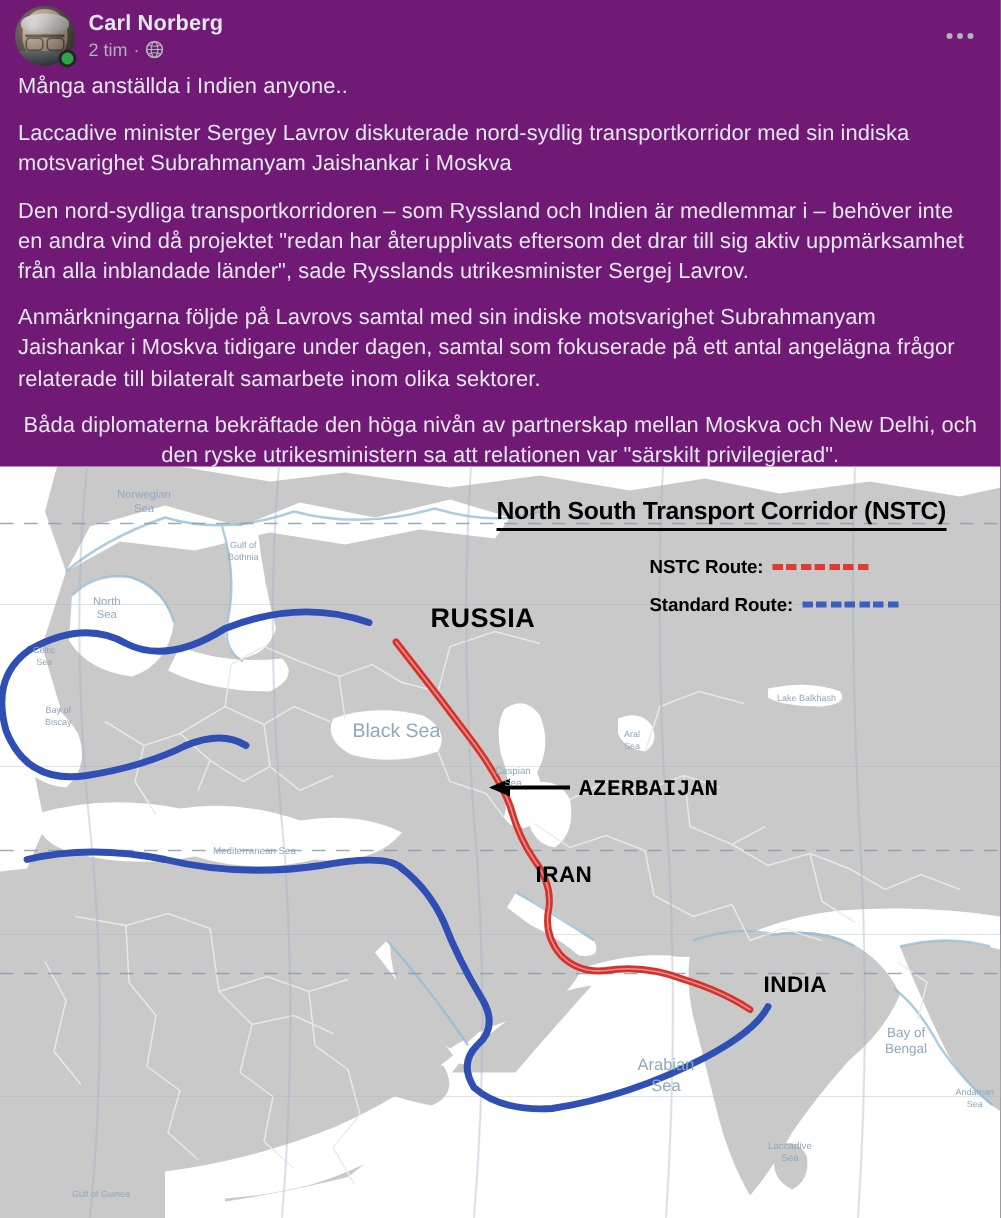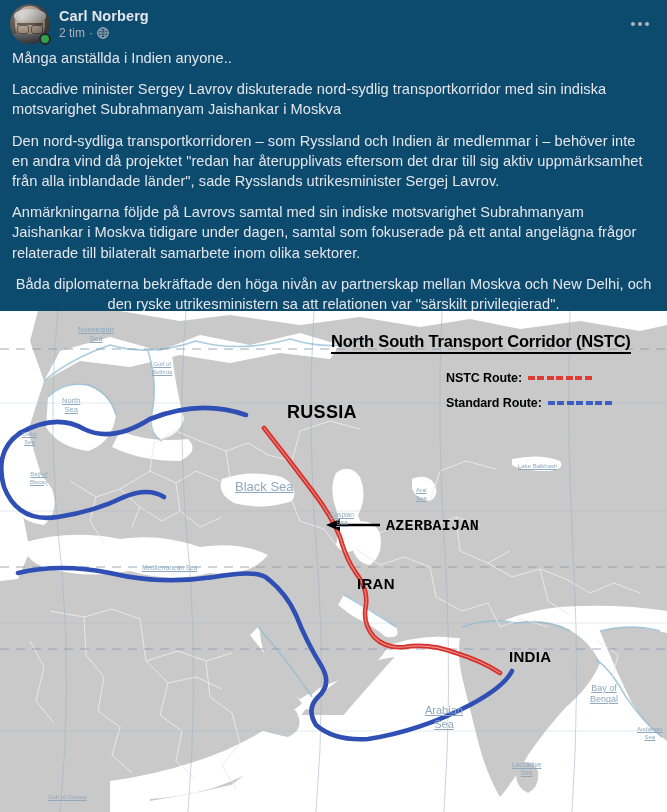--- a/index.html
+++ b/index.html
@@ -3,21 +3,21 @@
 <meta charset="utf-8">
 <style>
   * { margin:0; padding:0; box-sizing:border-box; }
   html,body { width:667px; height:812px; }
   body {
     background:#242526;
     font-family:"Liberation Sans", sans-serif;
     overflow:hidden;
     color:#e4e6eb;
   }
-  .post { width:667px; height:623px; position:relative; background:#0c4a6e; }
+  .post { width:667px; height:623px; position:relative; background:#701a75; }
 
   
   .post-header {
     display:flex; align-items:center;
     padding:6px 10px 4px 10px;
     height:46px; position:relative;
   }
   .avatar-wrap { position:relative; width:40px; height:40px; flex:0 0 40px; }
   .avatar {
     width:40px; height:40px; border-radius:50%;
@@ -91,41 +91,41 @@
   }
   .map-svg { position:absolute; left:0; top:0; width:667px; height:501px; display:block; }
 
   .map-title {
     position:absolute; left:331px; top:21px;
     font-size:16.5px; font-weight:bold; color:#000;
     font-family:"Liberation Sans", sans-serif;
     border-bottom:2.5px solid #000; padding-bottom:1px;
     letter-spacing:-.2px; white-space:nowrap;
   }
-  .legend { position:absolute; left:446px; top:60px;text-align:center; }
+  .legend { position:absolute; left:433px; top:60px;text-align:center; }
   .legend-row { display:flex; align-items:center; margin-bottom:11px; }
   .legend-label { font-size:12.5px; font-weight:bold; color:#000; letter-spacing:-.1px; }
   .legend-dash { margin-left:6px; display:flex; align-items:center; gap:2.5px; }
   .legend-dash span { display:block; width:7px; height:4px; }
   .legend-dash.nstc span { background:#e03a34; }
   .legend-dash.std span { background:#3b5fc0; }
 
   .map-label {
     position:absolute; color:#000; font-weight:bold;
     font-family:"Liberation Sans", sans-serif; white-space:nowrap;
   }
   .lbl-russia { left:287px; top:91px; font-size:18px; letter-spacing:.3px; }
   .lbl-azerbaijan { left:386px; top:207px; font-size:15px; letter-spacing:.3px;font-family:Liberation Mono, monospace; }
   .lbl-iran { left:357px; top:264px; font-size:15px; letter-spacing:.3px; }
   .lbl-india { left:509px; top:337px; font-size:15px; letter-spacing:.3px; }
 
   .sea-label {
     position:absolute; color:#8fa8bd; font-weight:normal;
     font-family:"Liberation Sans", sans-serif; text-align:center;
-    line-height:1.25; white-space:pre-line;text-decoration:underline;
+    line-height:1.25; white-space:pre-line;
   }
   .sl-norwegian { left:78px; top:14px; font-size:7.5px; }
   .sl-north { left:62px; top:85px; font-size:7.5px; }
   .sl-black { left:235px; top:168px; font-size:13px; }
   .sl-caspian { left:330px; top:200px; font-size:6.5px; }
   .sl-aral { left:416px; top:176px; font-size:6px; }
   .sl-arabian { left:425px; top:393px; font-size:11px; }
   .sl-bengal { left:590px; top:372px; font-size:9px; }
   .sl-laccadive { left:512px; top:450px; font-size:6.5px; }
   .sl-andaman { left:637px; top:415px; font-size:6px; }

